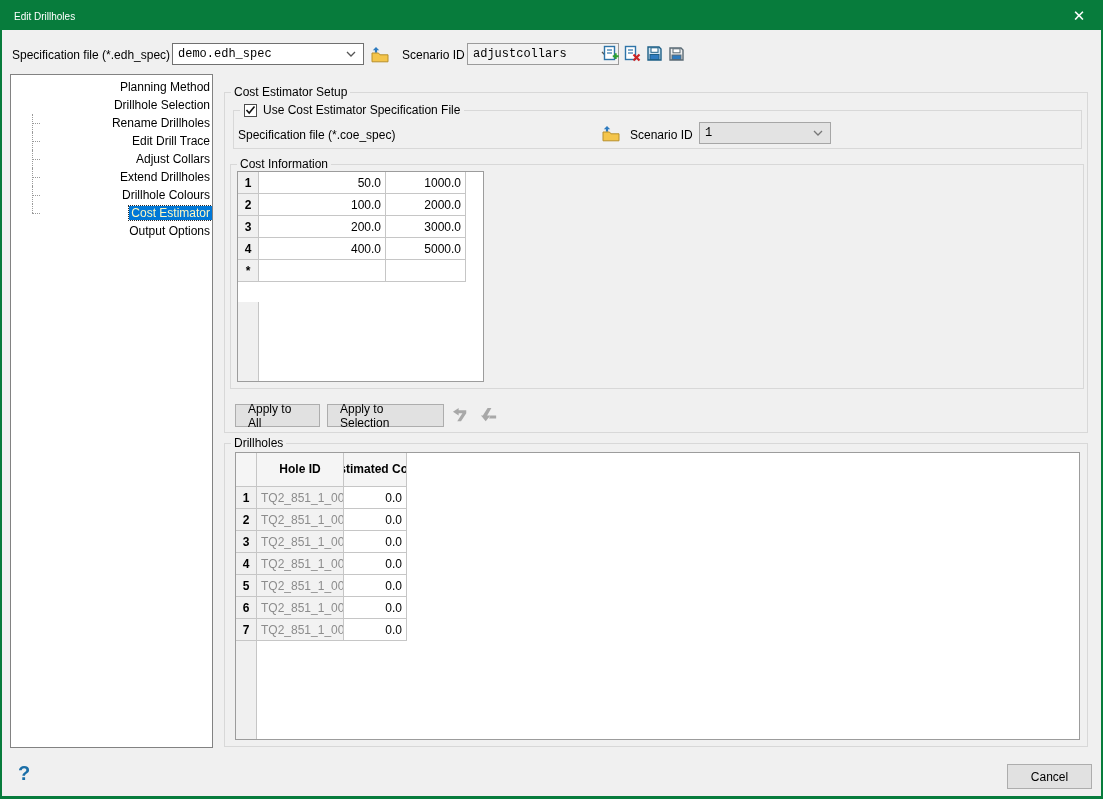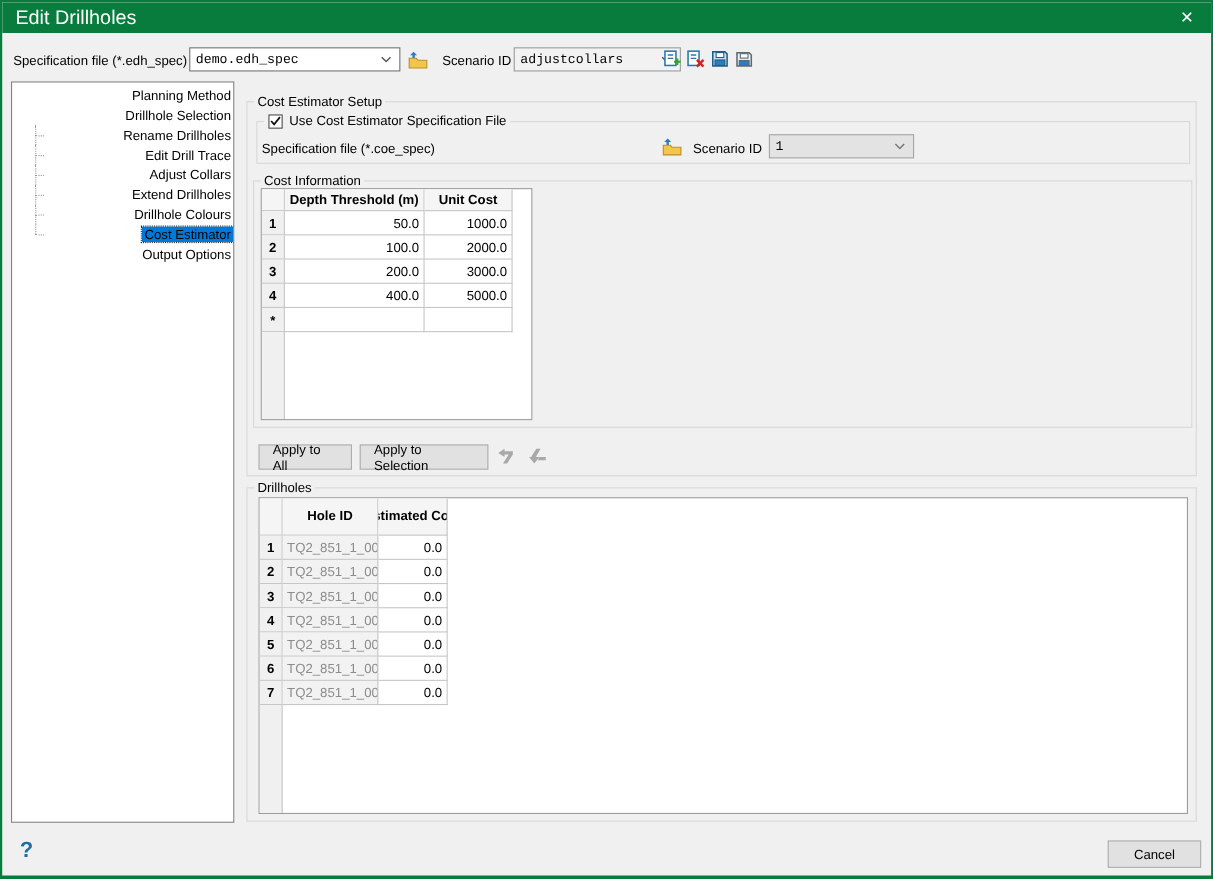--- a/index.html
+++ b/index.html
@@ -13,21 +13,21 @@
     font-family:"Liberation Sans","DejaVu Sans",sans-serif;
     font-size:12px;color:#000;
     overflow:hidden;
   }
   
   .titlebar{
     position:absolute;left:0;top:0;right:0;height:28px;
     background:#077c3c;color:#fff;
     display:flex;align-items:center;
   }
-  .titlebar .title{padding-left:12px;font-size:18px;}
+  .titlebar .title{padding-left:12px;font-size:10px;}
   .close-btn{
     margin-left:auto;width:44px;height:28px;
     display:flex;align-items:center;justify-content:center;
     color:#fff;font-size:15px;cursor:default;
   }
   
   .lbl{position:absolute;white-space:nowrap;}
   .lbl-top-spec{left:10px;top:46px;}
   .lbl-top-scenario{left:400px;top:46px;}
   .combo{
@@ -51,21 +51,21 @@
     position:absolute;left:8px;top:72px;width:203px;height:674px;
     background:#fff;border:1px solid #828282;
     padding-top:3px;overflow:hidden;text-align:right;
   }
   .tree-item{position:relative;height:18px;line-height:18px;padding-left:6px;white-space:nowrap;}
   .tree-item.child{padding-left:31px;}
   .conn-v{position:absolute;left:21px;top:0;bottom:0;width:0;border-left:1px dotted #9a9a9a;}
   .tree-item.last .conn-v{bottom:auto;height:9px;}
   .conn-h{position:absolute;left:21px;top:9px;width:8px;height:0;border-top:1px dotted #9a9a9a;}
   .tree-label{padding:0 2px;}
-  .tree-item.sel .tree-label{background:#0078d7;color:#000000;outline:1px dotted #2b2b2b;}
+  .tree-item.sel .tree-label{background:#0078d7;color:#fef9c3;outline:1px dotted #2b2b2b;}
   
   .groupbox{position:absolute;border:1px solid #d8d8d8;}
   .groupbox>.gb-label{
     position:absolute;top:-8px;left:6px;background:#f0f0f0;
     padding:0 3px;white-space:nowrap;
   }
   .gb-setup{left:222px;top:90px;width:864px;height:341px;}
   .gb-usecoe{left:8px;top:17px;width:849px;height:39px;}
   .gb-costinfo{left:5px;top:71px;width:854px;height:225px;}
   .gb-drill{left:222px;top:441px;width:864px;height:304px;}
@@ -223,25 +223,20 @@
   <div class="combo combo-coe-scenario">
     <span>1</span>
     <span class="chev">
       <svg width="10" height="6">
           <polyline points="1,1 5,5 9,1" fill="none" stroke="#777" stroke-width="1.3"></polyline>
         </svg>
     </span>
   </div>
 
   <div class="grid grid-cost">
-    <div class="grid-row hdr-20">
-      <div class="grid-cell rowhead hdr-cell"></div>
-      <div class="grid-cell hdr-cell col-depth">Depth Threshold (m)</div>
-      <div class="grid-cell hdr-cell col-unit">Unit Cost</div>
-    </div>
     <div>
   <div class="grid-row">
     <div class="grid-cell rowhead">1</div>
     <div class="grid-cell num-cell col-depth">50.0</div>
     <div class="grid-cell num-cell col-unit">1000.0</div>
   </div>
 
   <div class="grid-row">
     <div class="grid-cell rowhead">2</div>
     <div class="grid-cell num-cell col-depth">100.0</div>

